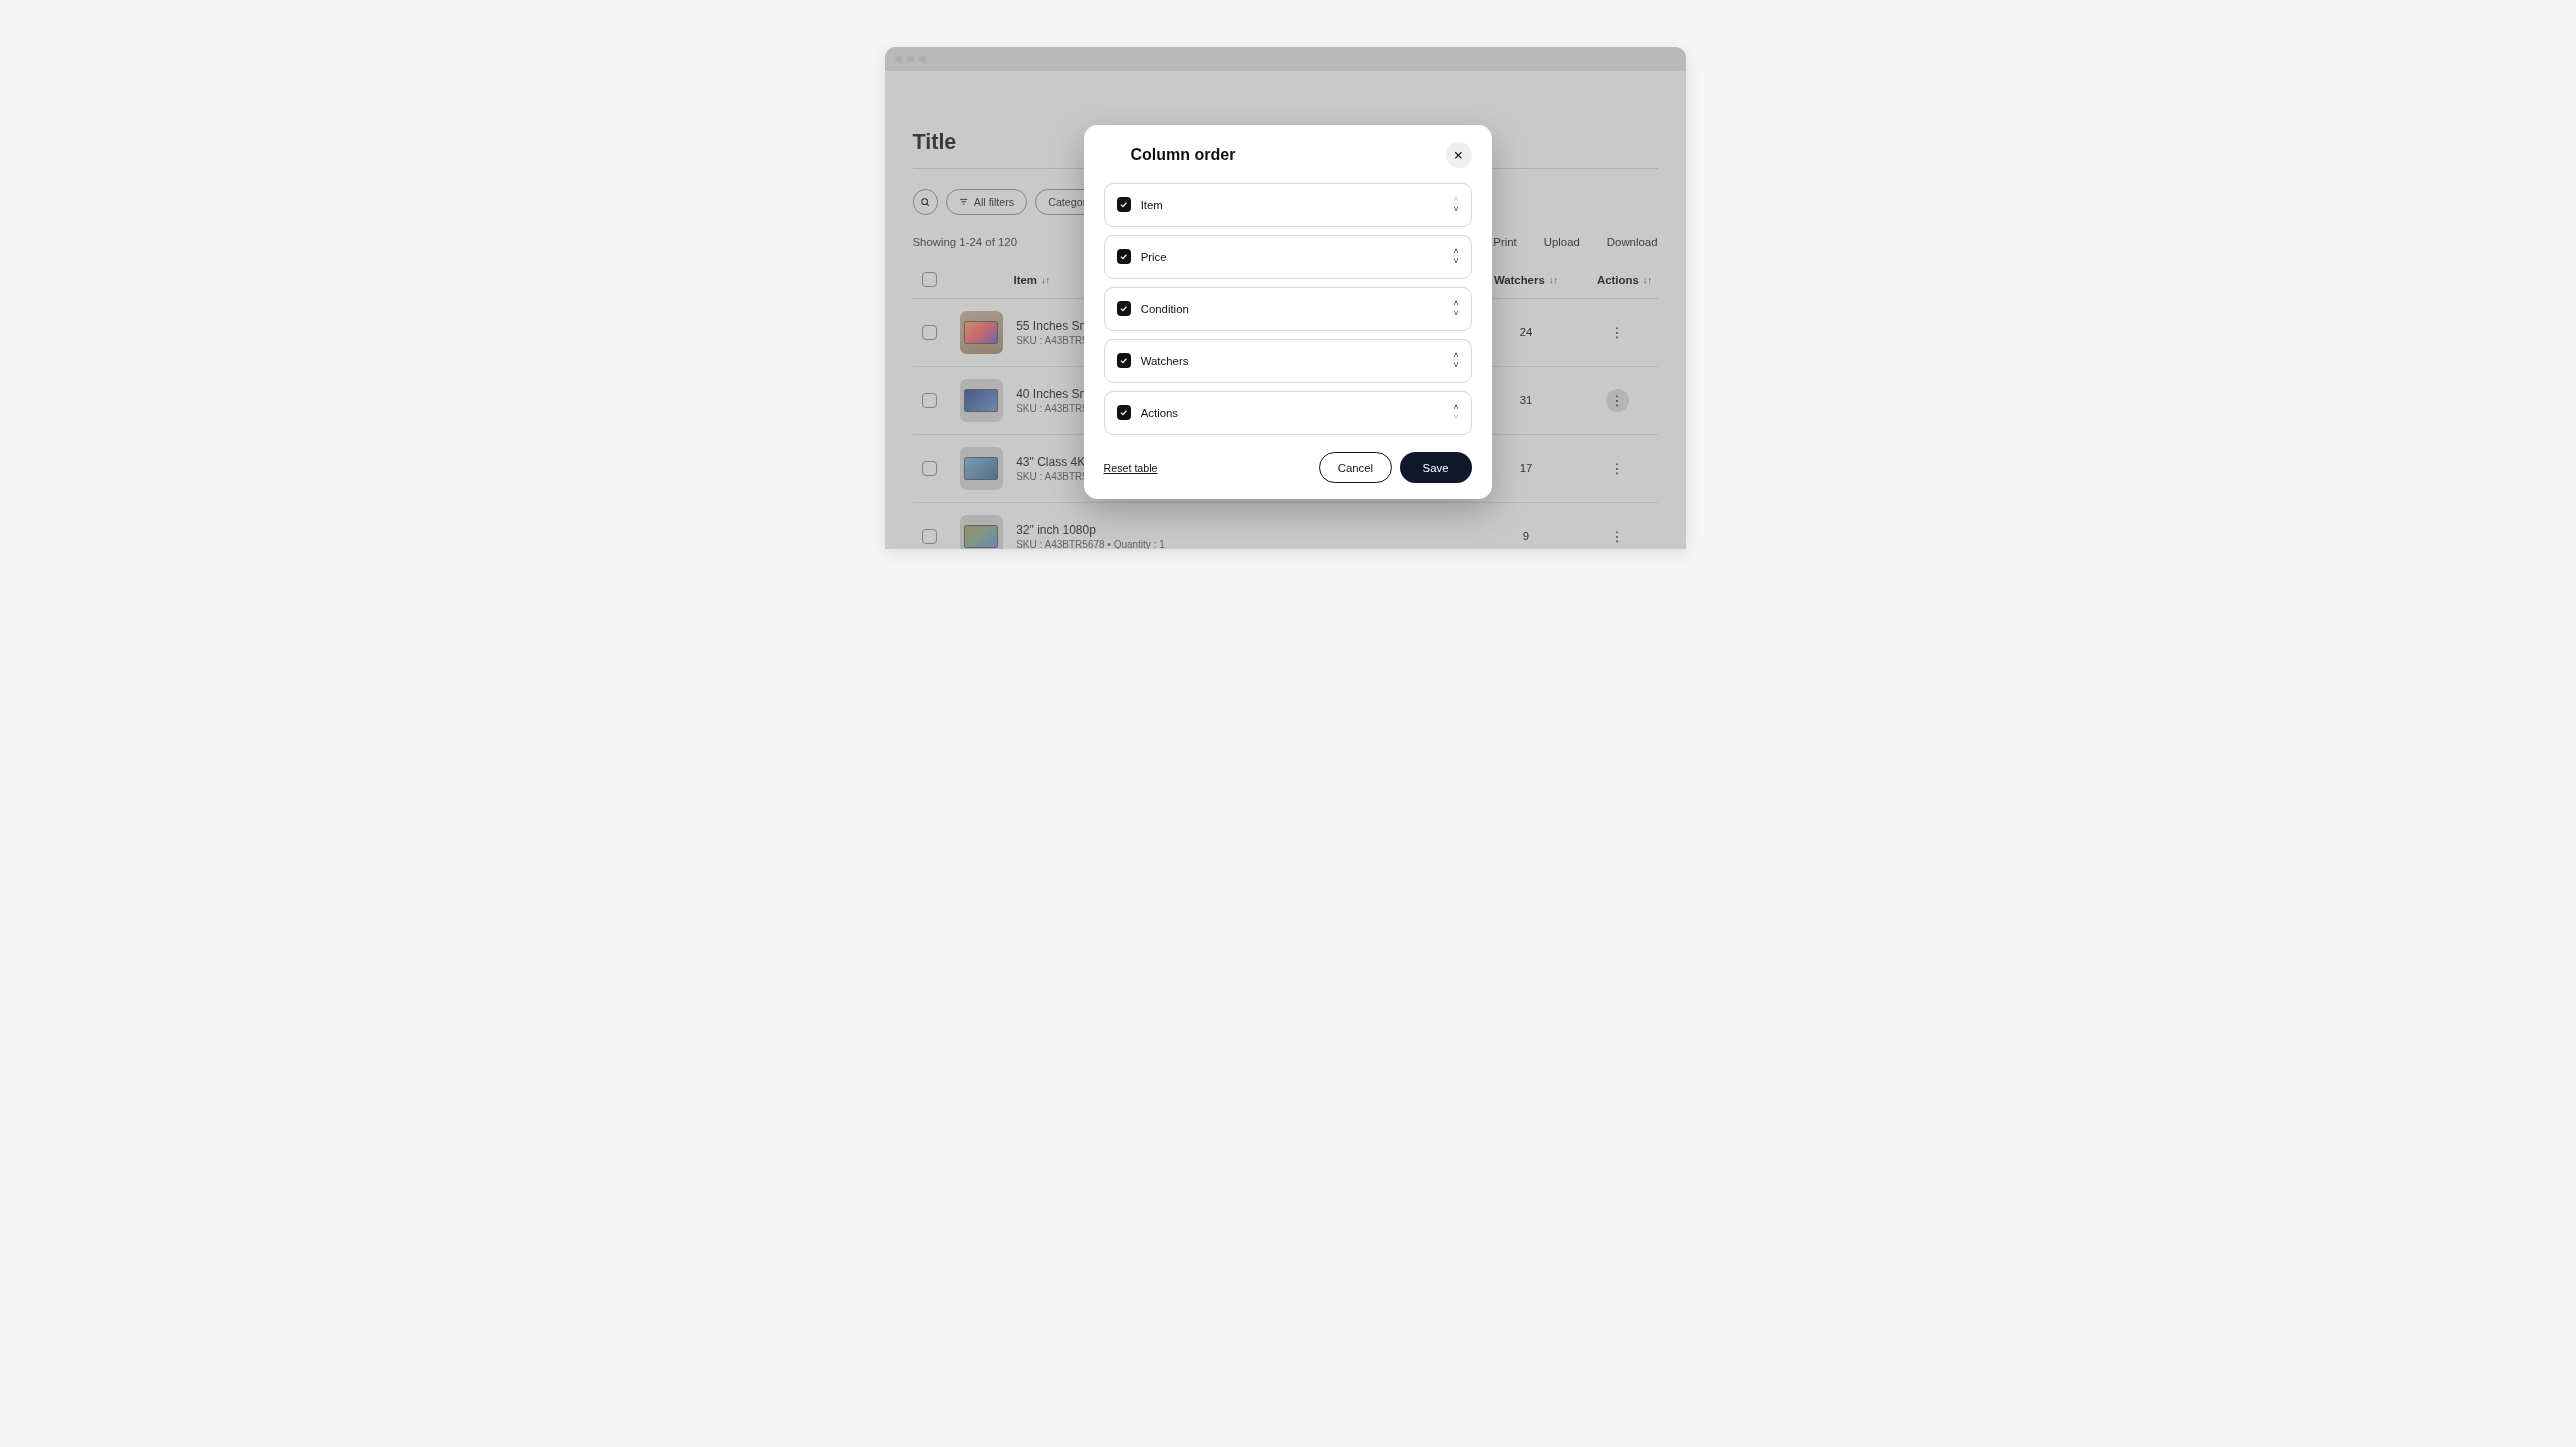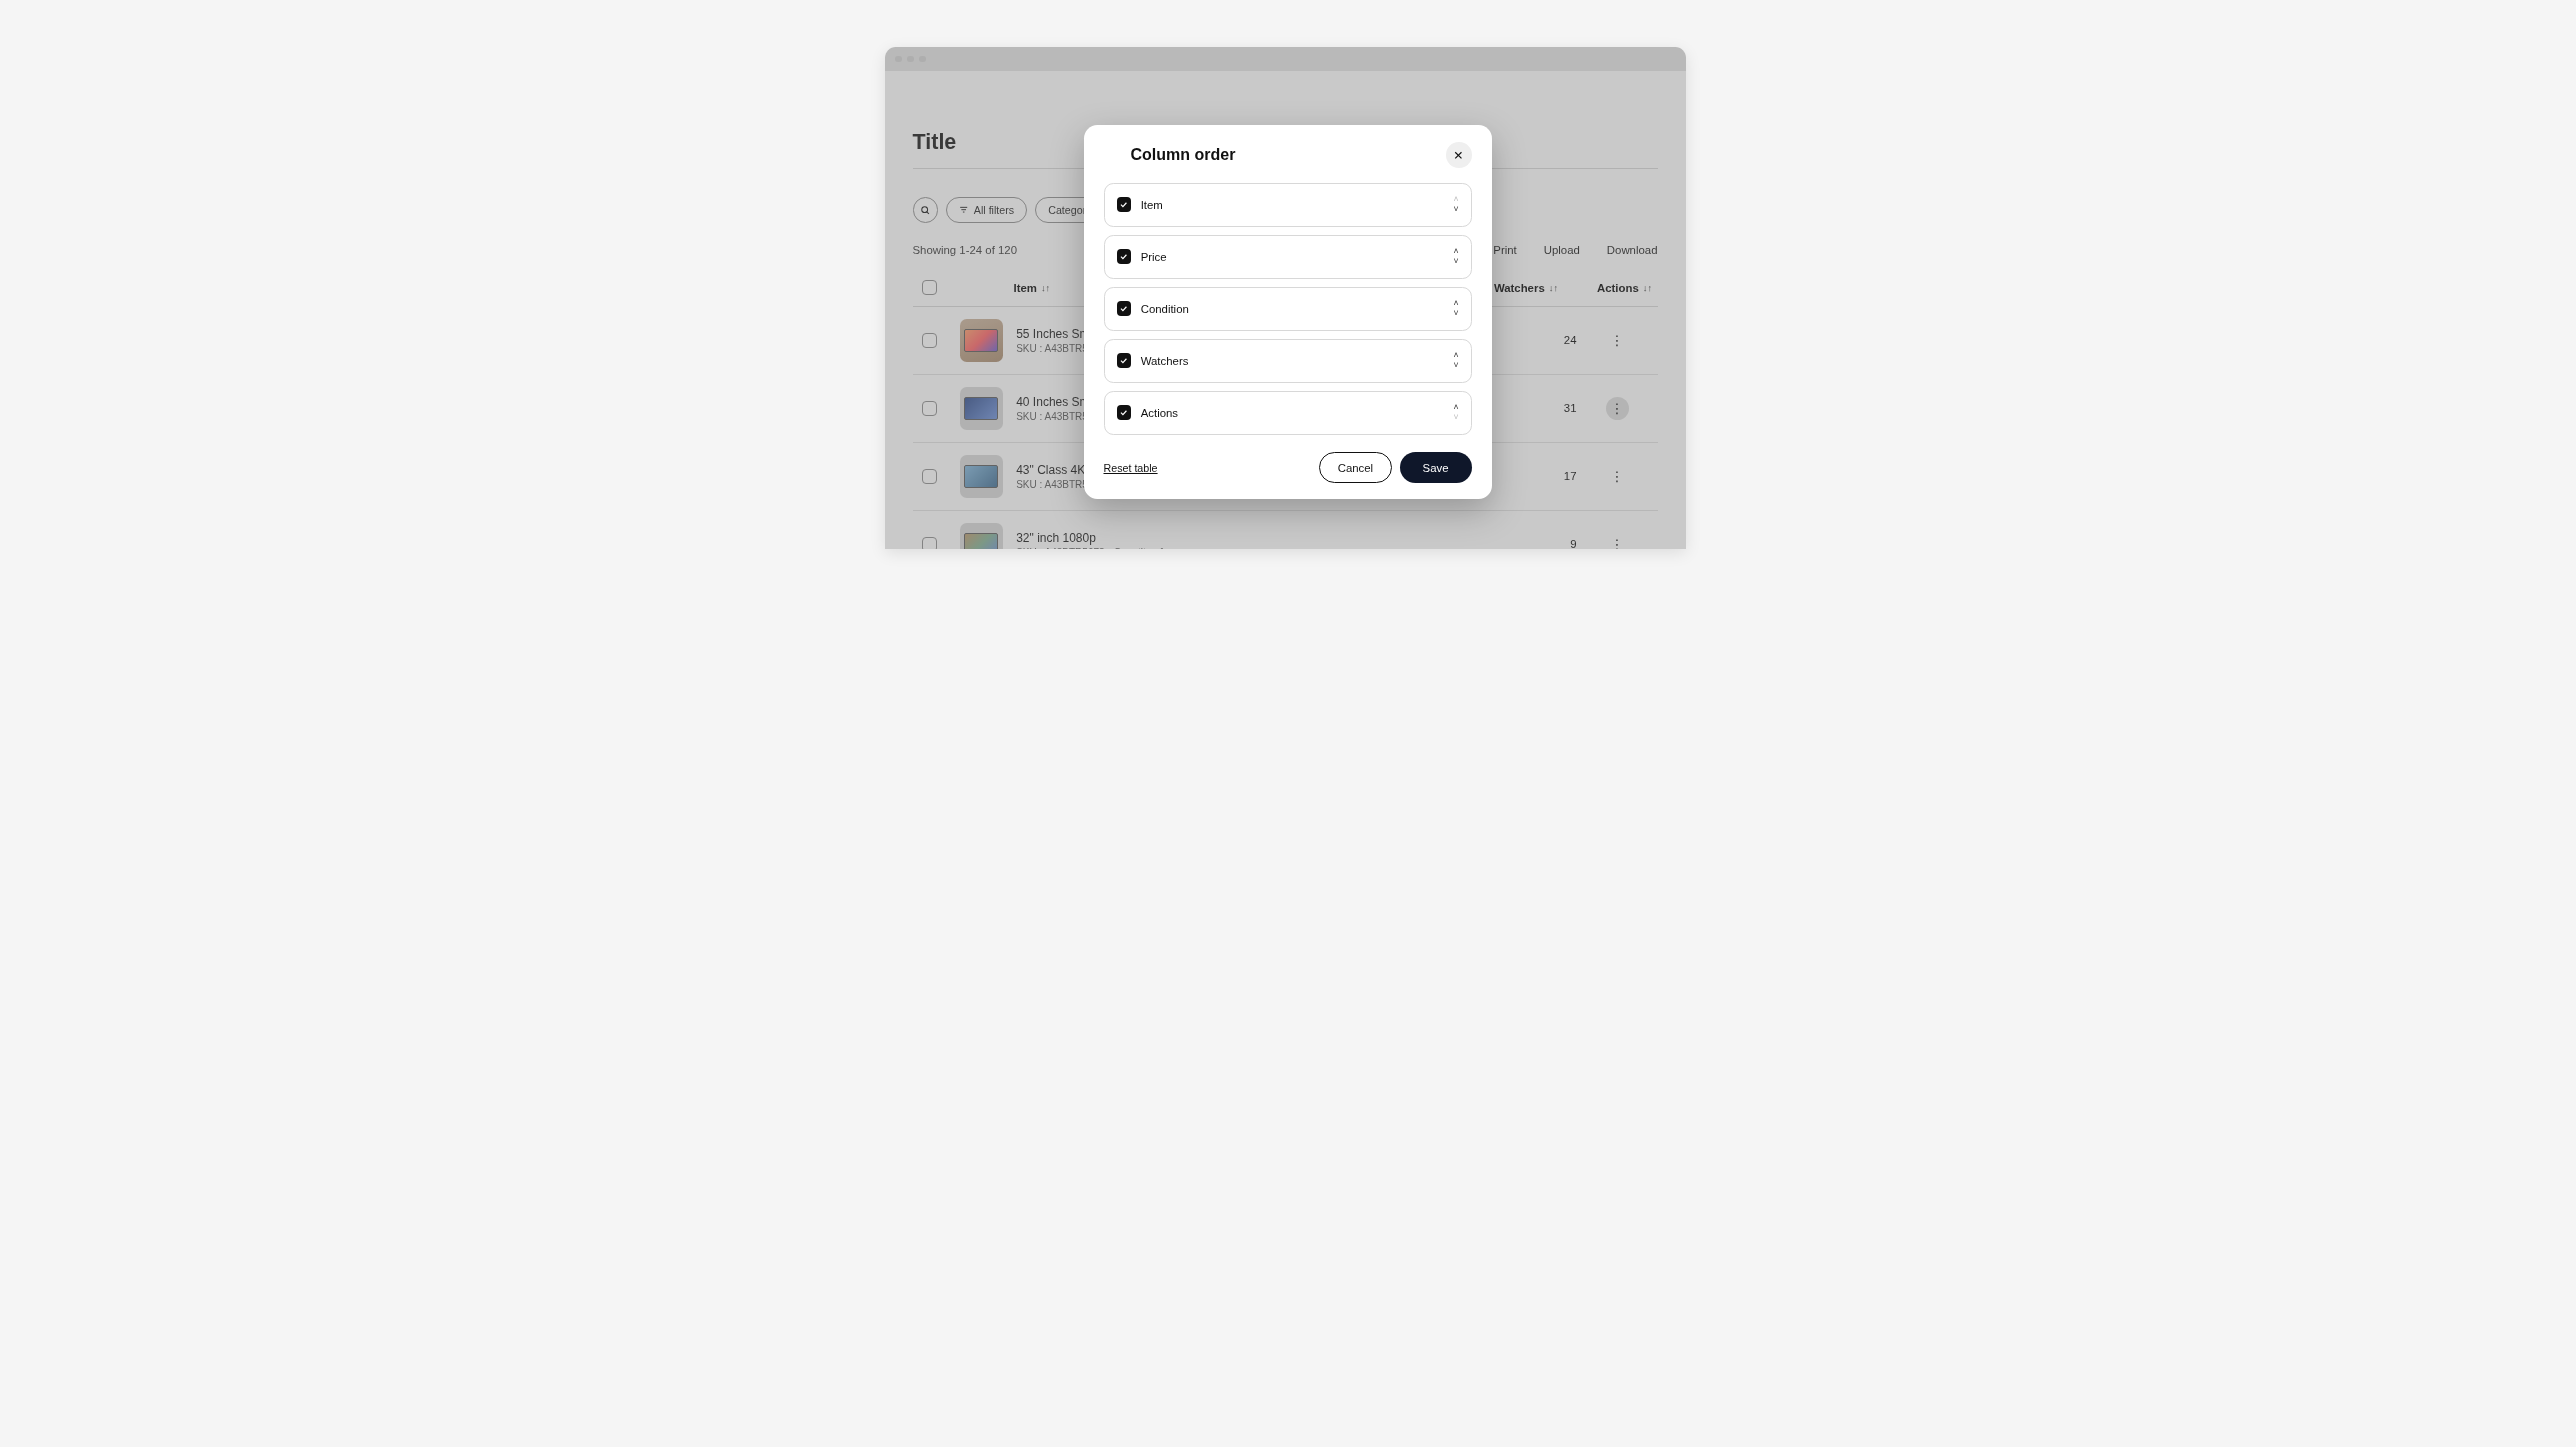--- a/index.html
+++ b/index.html
@@ -49,21 +49,21 @@
     font-weight: 800;
     color: #111;
     padding-bottom: 13.4px;
     border-bottom: 0.7px solid #d7d7d7;
     margin-top: 40px;
   }
   .filters-row {
     display: flex;
     align-items: flex-start;
     gap: 8px;
-    margin-top: 28px;
+    margin-top: 20px;
   }
   .icon-circle {
     width: 25.5px; height: 25.5px;
     border: 0.7px solid #8c8c8c;
     border-radius: 670px;
     display: flex; align-items: center; justify-content: center;
   }
   .chip {
     height: 25.5px;
     border: 0.7px solid #8c8c8c;
@@ -120,21 +120,21 @@
   }
   .thumb .tv { width: 34px; height: 23px; border: 1.3px solid #555; border-radius:2px; background:linear-gradient(135deg,#8ab6d6,#5a7fa6);}
   .thumb.a { background: linear-gradient(160deg,#cbb39b,#a8896b); }
   .thumb.a .tv{background:linear-gradient(135deg,#ff9966,#ff5e62,#6a5acd);}
   .thumb.b .tv{background:linear-gradient(135deg,#2b4a8b,#6a8ed9);}
   .thumb.c .tv{background:linear-gradient(135deg,#7db3d9,#3a6a91);}
   .thumb.d .tv{background:linear-gradient(135deg,#b99668,#7fae8f,#6a8ed9);}
   .item-cell { padding-left: 2.7px; overflow:hidden; white-space:nowrap;}
   .item-title { font-size: 12px; color: #111; }
   .item-sub { font-size: 10px; color: #555; margin-top: 2.7px; }
-  .watch-col { text-align: right; font-size: 11.4px;}
+  .watch-col { text-align: center; font-size: 11.4px;}
   .act-col { display:flex; justify-content:center; }
   .kebab { width: 23px; height: 23px; border-radius: 50%; display:flex; align-items:center; justify-content:center; }
   .kebab.hover { background: #dcdcdc; }
   .kebab span{font-size:13.4px;line-height:1;}
   
   .backdrop {
     position:absolute; inset:0; background: rgba(120,120,120,0.40);
   }
   
   .modal {

